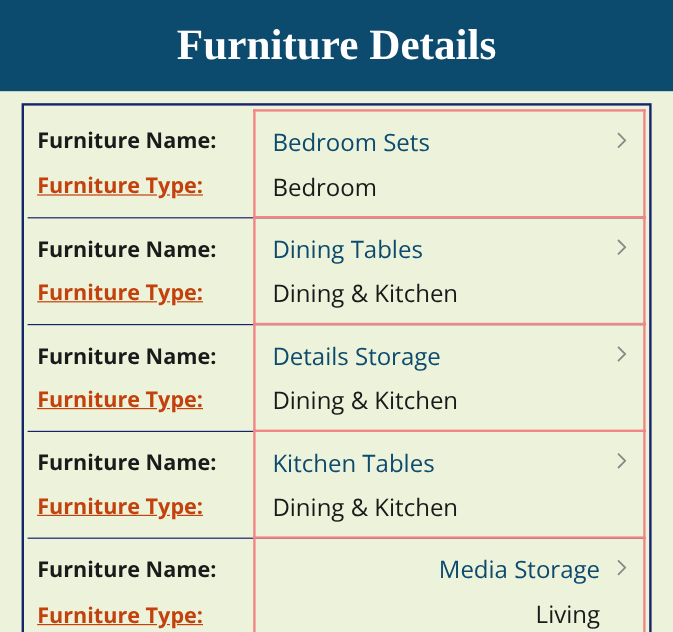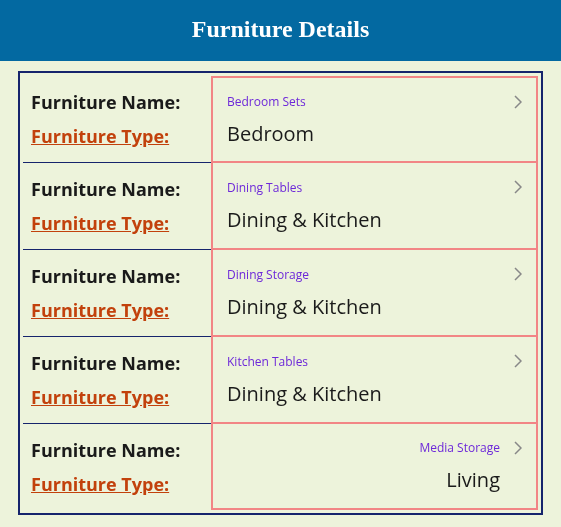--- a/index.html
+++ b/index.html
@@ -4,26 +4,26 @@
 <style>
 * { box-sizing: border-box; margin: 0; padding: 0; }
 body {
   font-family: "Open Sans", "Segoe UI", Arial, sans-serif;
   background: #edf3db;
   width: 561px;
   height: 527px;
   overflow: hidden;
 }
 .header {
-  background: #0369a1;
+  background: #0c4a6e;
   color: #fff;
   text-align: center;
   font-family: Georgia, "Times New Roman", serif;
   font-weight: bold;
-  font-size: 24px;
+  font-size: 36px;
   padding: 16px 0 18px 0;
 }
 .panel {
   margin: 10px 18px 0 18px;
   border: 2px solid #16246c;
   background: #edf3db;
   padding: 3px;
 }
 .row {
   display: flex;
@@ -55,22 +55,22 @@
   background: transparent;
   display: flex;
   flex-direction: column;
   justify-content: center;
   padding: 12px 36px 12px 14px;
   gap: 10px;
 }
 .row:first-child .values-wrap { border-top: 2px solid #f28585; margin-top: 0; }
 .row:last-child .values-wrap { border-bottom: 2px solid #f28585; align-items: flex-end; }
 .value-name {
-  color: #6d28d9;
-  font-size: 12px;
+  color: #0c4a6e;
+  font-size: 20px;
   font-weight: 400;
 }
 .value-type {
   color: #1a1a1a;
   font-size: 20px;
   font-weight: 400;
 }
 .chevron {
   position: absolute;
   right: 12px;
@@ -121,21 +121,21 @@
       </span>
     </div>
   </div>
 
   <div class="row">
     <div class="labels">
       <div class="label-name">Furniture Name:</div>
       <div class="label-type">Furniture Type:</div>
     </div>
     <div class="values-wrap">
-      <div class="value-name">Dining Storage</div>
+      <div class="value-name">Details Storage</div>
       <div class="value-type">Dining &amp; Kitchen</div>
       <span class="chevron">
         <svg width="8" height="14" viewBox="0 0 8 14" fill="none">
             <path d="M1 1 L7 7 L1 13" stroke-width="1.5"></path>
           </svg>
       </span>
     </div>
   </div>
 
   <div class="row">

